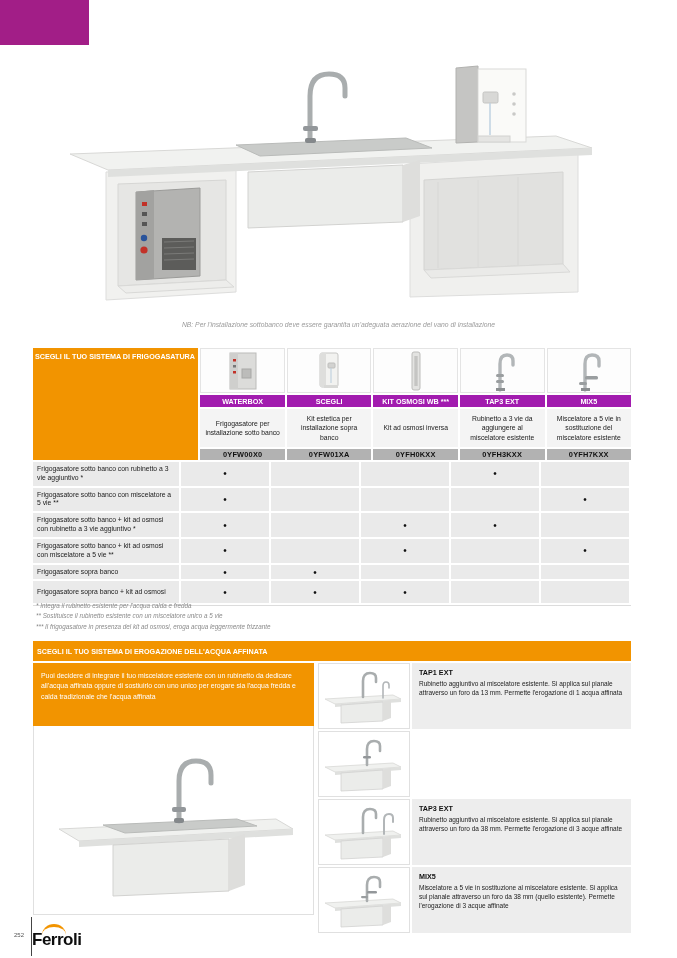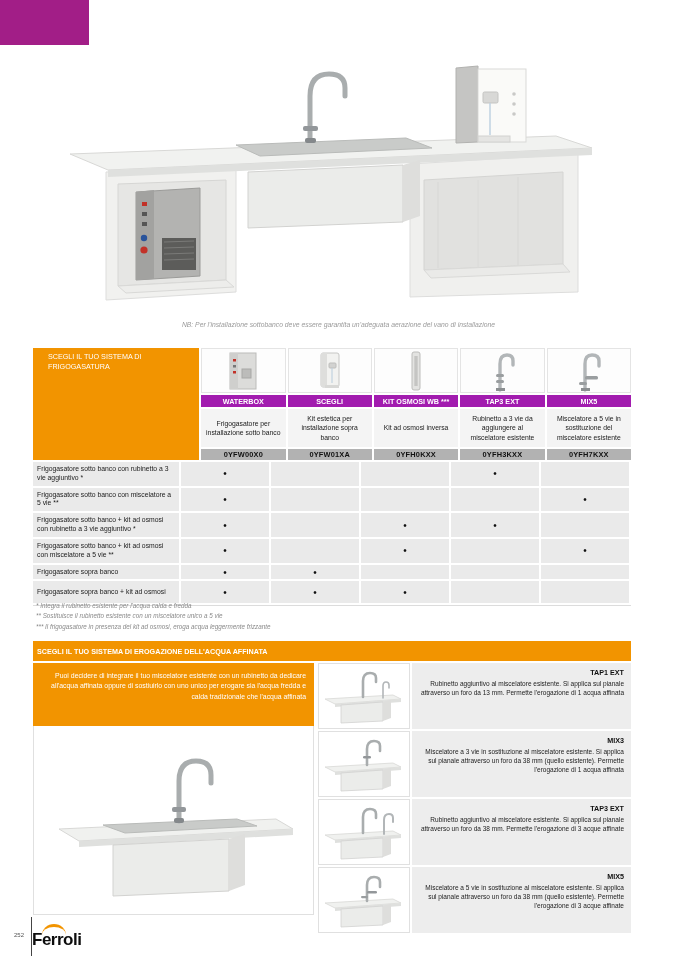--- a/index.html
+++ b/index.html
@@ -12,21 +12,21 @@
 
   
   .hero { position:absolute; left:58px; top:42px; width:545px; height:275px; }
   .nb-note { position:absolute; left:0; top:321px; width:100%; text-align:center;
     font-size:6.8px; font-style:italic; color:#9a9a9a; }
 
   
   .t1 { position:absolute; left:33px; top:348px; width:598px; }
   .t1-head { display:flex; }
   .t1-title { width:172px; margin-right:2px; background:#F29400; color:#fff;
-    font-size:7.2px; font-weight:normal; line-height:1.35; padding:4px 15px; text-transform:uppercase; }
+    font-size:7.2px; font-weight:bold; line-height:1.35; padding:4px 2px; text-transform:uppercase; }
   .t1-col { width:88px; margin-right:2px; display:flex; flex-direction:column; }
   .t1-col:last-child { margin-right:0; }
   .t1-img { height:45px; margin-bottom:2px; background:#fdfdfd; border:1px solid #e4e4e4;
     display:flex; align-items:center; justify-content:center; }
   .t1-name { height:12px; margin-bottom:2px; background:#a21caf; color:#fff;
     font-size:7.2px; font-weight:bold; display:flex; align-items:center; justify-content:center; white-space:nowrap; }
   .t1-desc { height:38px; margin-bottom:2px; background:#f4f4f4; font-size:6.8px; line-height:1.35;
     display:flex; align-items:center; justify-content:center; text-align:center; padding:1px 4px; }
   .t1-code { height:11px; background:#B2B2B2; color:#111; font-size:7.4px; font-weight:bold;
     display:flex; align-items:center; justify-content:center; letter-spacing:.2px;text-align:center; }
@@ -40,21 +40,21 @@
   .t1-row.short .t1-label { min-height:13px; }
   .t1-row .t1-label { min-height:22px; }
 
   .footnotes { position:absolute; left:36px; top:601px; font-size:6.3px; font-style:italic;
     color:#8a8a8a; line-height:1.65; }
 
   
   .s2 { position:absolute; left:33px; top:641px; width:598px; }
   .s2-header { height:20px; background:#F29400; color:#fff; font-size:7.2px; font-weight:bold;
     display:flex; align-items:center; padding-left:4px; text-transform:uppercase; }
-  .s2-content { display:flex; margin-top:2px;text-align:right; }
+  .s2-content { display:flex; margin-top:2px; }
   .s2-left { width:281px; margin-right:4px; }
   .s2-intro { background:#F29400; color:#fff; font-size:6.9px; line-height:1.5; padding:8px 8px; min-height:63px; }
   .s2-bigimg { height:189px; background:#fff; border:1px solid #e0e0e0; border-top:none;
     display:flex; align-items:center; justify-content:center; }
   .s2-right { flex:1; }
   .s2-row { display:flex; height:66px; margin-bottom:2px; }
   .s2-row-img { width:92px; margin-right:2px; background:#fff; border:1px solid #e0e0e0;
     display:flex; align-items:center; justify-content:center; }
   .s2-row-desc { flex:1; background:#EDEDED; padding:5px 7px; }
   .s2-item-name { font-size:7.2px; font-weight:bold; color:#111; margin-bottom:2px; }
@@ -310,24 +310,20 @@
           <div class="s2-row-img">
             <svg width="86" height="60" viewBox="0 0 86 60">
               <polygon points="4,33 72,29 80,33 14,38" fill="#f0f1ef" stroke="#d8d8d6" stroke-width="0.8"></polygon>
               <polygon points="14,38 80,33 80,36 14,41" fill="#dfe0de"></polygon>
               <polygon points="20,39 62,36 62,55 20,57" fill="#ebecea" stroke="#d2d2d0" stroke-width="0.8"></polygon>
               <polygon points="62,36 70,34 70,52 62,55" fill="#dededc"></polygon>
               <path d="M46,31 L46,15 Q46,7 53,7 Q59,7 59,12 L59,17" stroke="#a9adae" stroke-width="2.6" fill="none" stroke-linecap="round"></path>
               <rect x="42" y="22" width="8" height="2.4" rx="1.2" fill="#93979a"></rect>
             </svg>
           </div>
-          <div class="s2-row-desc">
-            <div class="s2-item-name">MIX3</div>
-            <div class="s2-item-text">Miscelatore a 3 vie in sostituzione al miscelatore esistente. Si applica sul pianale attraverso un foro da 38 mm (quello esistente). Permette l'erogazione di 1 acqua affinata</div>
-          </div>
         </div>
 
         <div class="s2-row">
           <div class="s2-row-img">
             <svg width="86" height="60" viewBox="0 0 86 60">
               <polygon points="4,33 72,29 80,33 14,38" fill="#f0f1ef" stroke="#d8d8d6" stroke-width="0.8"></polygon>
               <polygon points="14,38 80,33 80,36 14,41" fill="#dfe0de"></polygon>
               <polygon points="20,39 62,36 62,55 20,57" fill="#ebecea" stroke="#d2d2d0" stroke-width="0.8"></polygon>
               <polygon points="62,36 70,34 70,52 62,55" fill="#dededc"></polygon>
               <path d="M42,31 L42,15 Q42,7 49,7 Q55,7 55,12 L55,16" stroke="#a9adae" stroke-width="2.6" fill="none" stroke-linecap="round"></path>

